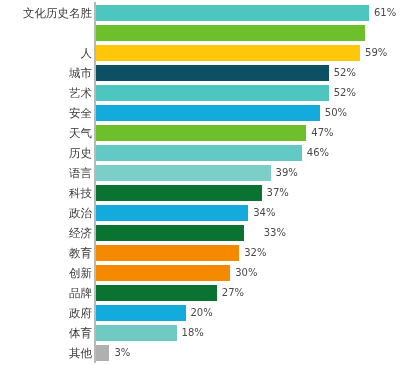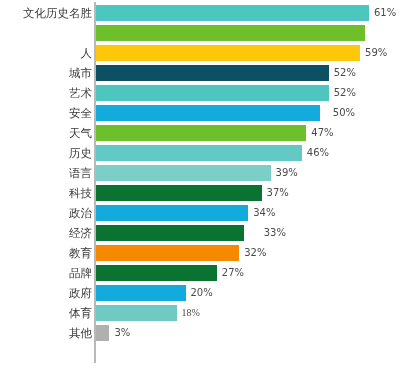--- a/index.html
+++ b/index.html
@@ -101,21 +101,21 @@
         <div class="bar-row">
           <div class="cat-label" style="color: rgb(59, 59, 59);">城市</div>
           <div class="bar-wrap"><span class="bar" style="width: 232.721px; background: rgb(13, 79, 99);"></span><span class="bar-value" style="color: rgb(74, 74, 74);">52%</span></div>
         </div>
         <div class="bar-row">
           <div class="cat-label" style="color: rgb(59, 59, 59);">艺术</div>
           <div class="bar-wrap"><span class="bar" style="width: 232.721px; background: rgb(77, 198, 192);"></span><span class="bar-value" style="color: rgb(74, 74, 74);">52%</span></div>
         </div>
         <div class="bar-row">
           <div class="cat-label" style="color: rgb(59, 59, 59); margin-left: 24px;">安全</div>
-          <div class="bar-wrap"><span class="bar" style="width: 223.77px; background: rgb(18, 171, 219);"></span><span class="bar-value" style="color: rgb(74, 74, 74); margin-left: 8px;">50%</span></div>
+          <div class="bar-wrap"><span class="bar" style="width: 223.77px; background: rgb(18, 171, 219);"></span><span class="bar-value" style="color: rgb(74, 74, 74);">50%</span></div>
         </div>
         <div class="bar-row">
           <div class="cat-label" style="color: rgb(59, 59, 59); text-align: right;">天气</div>
           <div class="bar-wrap"><span class="bar" style="width: 210.344px; background: rgb(109, 192, 44);"></span><span class="bar-value" style="color: rgb(74, 74, 74);">47%</span></div>
         </div>
         <div class="bar-row">
           <div class="cat-label" style="color: rgb(59, 59, 59);">历史</div>
           <div class="bar-wrap"><span class="bar" style="width: 205.869px; background: rgb(99, 201, 196);"></span><span class="bar-value" style="color: rgb(74, 74, 74); text-align: right;">46%</span></div>
         </div>
         <div class="bar-row">
@@ -132,30 +132,34 @@
         </div>
         <div class="bar-row">
           <div class="cat-label" style="color: rgb(59, 59, 59);">经济</div>
           <div class="bar-wrap"><span class="bar" style="width: 147.689px; background: rgb(11, 115, 50);"></span><span class="bar-value" style="color: rgb(74, 74, 74); padding-left: 20px;">33%</span></div>
         </div>
         <div class="bar-row">
           <div class="cat-label" style="color: rgb(59, 59, 59);">教育</div>
           <div class="bar-wrap"><span class="bar" style="width: 143.213px; background: rgb(245, 138, 0);"></span><span class="bar-value" style="color: rgb(74, 74, 74);">32%</span></div>
         </div>
         <div class="bar-row">
+          <div class="cat-label" style="color: rgb(59, 59, 59);">创新</div>
+          <div class="bar-wrap"><span class="bar" style="width: 134.262px; background: rgb(245, 138, 0);"></span><span class="bar-value" style="color: rgb(74, 74, 74);">30%</span></div>
+        </div>
+        <div class="bar-row">
           <div class="cat-label" style="color: rgb(59, 59, 59);">品牌</div>
           <div class="bar-wrap"><span class="bar" style="width: 120.836px; background: rgb(11, 115, 50);"></span><span class="bar-value" style="color: rgb(74, 74, 74);">27%</span></div>
         </div>
         <div class="bar-row">
           <div class="cat-label" style="color: rgb(59, 59, 59);">政府</div>
           <div class="bar-wrap"><span class="bar" style="width: 89.5082px; background: rgb(18, 171, 219);"></span><span class="bar-value" style="color: rgb(74, 74, 74);">20%</span></div>
         </div>
         <div class="bar-row">
           <div class="cat-label" style="color: rgb(59, 59, 59);">体育</div>
-          <div class="bar-wrap"><span class="bar" style="width: 80.5574px; background: rgb(111, 202, 196);"></span><span class="bar-value" style="color: rgb(74, 74, 74); font-family: Liberation Serif, serif;">18%</span></div>
+          <div class="bar-wrap"><span class="bar" style="width: 80.5574px; background: rgb(111, 202, 196);"></span><span class="bar-value" style="color: rgb(74, 74, 74);">18%</span></div>
         </div>
         <div class="bar-row">
           <div class="cat-label" style="color: rgb(59, 59, 59);">其他</div>
           <div class="bar-wrap"><span class="bar" style="width: 13.4262px; background: rgb(176, 176, 176);"></span><span class="bar-value" style="color: rgb(74, 74, 74);">3%</span></div>
         </div>
       </div>
   </div>
 </div>
 
 </body></html>

